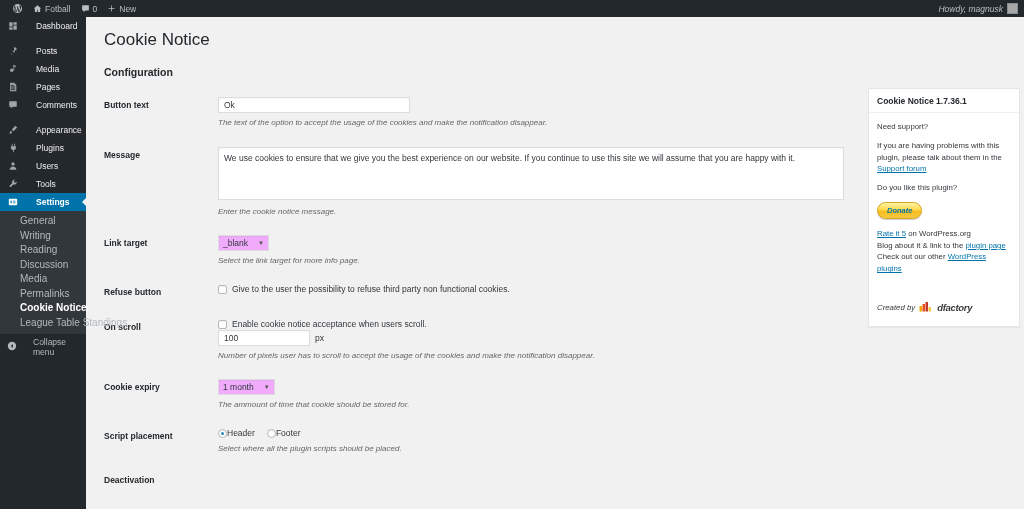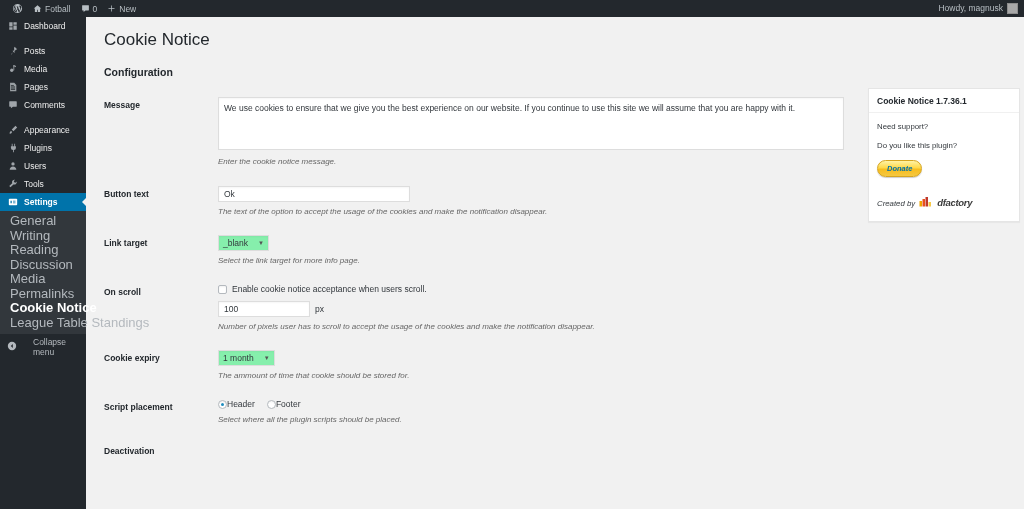--- a/index.html
+++ b/index.html
@@ -24,59 +24,59 @@
     display: flex; align-items: center;
     z-index: 50;
     padding-left: 7px;
   }
   .ab-item {
     display: flex; align-items: center; gap: 3px;
     height: 17px; padding: 0 5px;
     color: #b8bfc4; white-space: nowrap;
   }
   .ab-item svg { display:block; }
-  .ab-right { margin-left: auto; display:flex; align-items:flex-start; gap:4px; padding-right:6px; }
+  .ab-right { margin-left: auto; display:flex; align-items:flex-end; gap:4px; padding-right:6px;font-style:italic; }
   .ab-avatar {
     width: 11px; height: 11px; background: #a8a8a8;
     border: 1px solid #8d8d8d;
     display:inline-block;
   }
 
   
   #adminmenuwrap {
     position: absolute; top: 17px; left: 0;
     width: 86px; height: 492px;
     background: #23282d;
     z-index: 40;
   }
   .menu-item {
     position: relative;
-    display: flex; align-items: center; gap: 6px;
+    display: flex; align-items: center; gap: 18px;
     height: 18px; padding-left: 7px;
     color: #eee; font-size: 8.5px;
     line-height: 18px; white-space: nowrap;
   }
   .menu-item .mi-icon {
     width: 11px; height: 11px; display:flex; align-items:center; justify-content:center;
     color: #a0a5aa; flex: none;
   }
   .menu-item.current {
     background: #0073aa; color: #fff; font-weight: bold;
   }
   .menu-item.current .mi-icon { color: #fff; }
   .menu-item.current::after {
     content: ""; position: absolute; right: -1px; top: 4px;
     border-style: solid; border-width: 5px 5px 5px 0;
     border-color: transparent #f1f1f1 transparent transparent;
   }
   .menu-sep { height: 7px; }
   .submenu { background: #32373c; padding: 3px 0 4px 0; }
   .submenu-item {
-    display: block; padding: 0 0 0 10px;
-    font-size: 13px; line-height: 14.5px; height: 14.5px;
+    display: block; padding: 0 0 0 20px;
+    font-size: 10px; line-height: 14.5px; height: 14.5px;
     color: #b4b9be; white-space: nowrap;
   }
   .submenu-item.current { color: #fff; font-weight: bold; }
   .collapse {
     display:flex; align-items:center; gap:16px;
     height: 18px; padding-left: 7px; margin-top: 4px;
     color: #b4b9be; font-size: 8.5px;
   }
 
   
@@ -157,21 +157,21 @@
     left: 2px; top: 2px; width: 3px; height: 3px;
     border-radius: 50%; background: #1e8cbe;
   }
   .radio-group { display: flex; align-items: center; gap: 12px; }
   .radio-item { display: flex; align-items: center; }
   .cb-label { font-size: 8.5px; color: #32373c; line-height: 1.25; }
 
   .sel {
     display: inline-flex; align-items: center; justify-content: space-between;
     min-width: 46px; height: 16px;
-    border: 1px solid #ddd; background: #86efac;
+    border: 1px solid #ddd; background: #f0abfc;
     padding: 0 4px; font-size: 8.5px; color: #32373c;
     box-shadow: 0 1px 2px rgba(0,0,0,0.04) inset;
     gap: 10px;
   }
   .sel .caret { font-size: 6px; color: #555; line-height: 1; }
 
   
   .postbox {
     background: #fff; border: 1px solid #e5e5e5;
     box-shadow: 0 1px 1px rgba(0,0,0,0.04);
@@ -194,21 +194,21 @@
     border: 1px solid #d6a520;
     border-radius: 9px;
     text-decoration: none !important;
     box-shadow: 0 1px 1px rgba(0,0,0,0.2);
     margin: 1px 0 9px 0;
   }
   .links-block { margin-bottom: 9px; }
   .created {
     display: flex; align-items: center; gap: 4px;
     font-style: italic; font-size: 7.8px; color: #32373c;
-    margin-top: 10px;
+    margin-top: 26px;
   }
   .dfactory-word {
     font-weight: bold; font-size: 9.5px; color: #3a3a3a;
     letter-spacing: -0.3px;
   }
 </style>
 </head>
 <body>
 
 <div id="adminbar">
@@ -375,56 +375,65 @@
     <h1 class="page-title">Cookie Notice</h1>
     <h3 class="section-title">Configuration</h3>
 
     <div class="layout">
 
       <div class="col-main">
         <table class="form-table">
           <tbody>
 
             <tr>
+              <th>Button text</th>
+              <td>
+                <input class="text" type="text" value="Ok" style="">
+                <div class="desc">The text of the option to accept the usage of the cookies and make the notification disappear.</div>
+              </td>
+            </tr>
+
+            <tr>
               <th>Message</th>
               <td>
                 <textarea class="big" style="">We use cookies to ensure that we give you the best experience on our website. If you continue to use this site we will assume that you are happy with it.</textarea>
                 <div class="desc">Enter the cookie notice message.</div>
-              </td>
-            </tr>
-
-            <tr>
-              <th>Button text</th>
-              <td>
-                <input class="text" type="text" value="Ok" style="">
-                <div class="desc">The text of the option to accept the usage of the cookies and make the notification disappear.</div>
               </td>
             </tr>
 
 
             <tr>
               <th>Link target</th>
               <td>
                 <span class="sel">
                   <span>_blank</span>
                   <span class="caret">▼</span>
                 </span>
                 <div class="desc">Select the link target for more info page.</div>
               </td>
             </tr>
 
+            <tr>
+              <th>Refuse button</th>
+              <td>
+                <div class="cb-row">
+                  <span class="cb"></span>
+                  <span class="cb-label">Give to the user the possibility to refuse third party non functional cookies.</span>
+                </div>
+              </td>
+            </tr>
 
             <tr>
               <th>On scroll</th>
               <td>
                 <div class="cb-row">
                   <span class="cb"></span>
                   <span class="cb-label">Enable cookie notice acceptance when users scroll.</span>
                 </div>
-                <div class="inline-row" style="margin-top:6px;">
+                <div class="inline-row" style="">
                   <input class="text small" type="text" value="100" style="">
                   <span class="unit">px</span>
                 </div>
                 <div class="desc">Number of pixels user has to scroll to accept the usage of the cookies and make the notification disappear.</div>
               </td>
             </tr>
 
             <tr>
               <th>Cookie expiry</th>
               <td>
@@ -461,22 +470,28 @@
             </tr>
           </tbody>
         </table>
       </div>
 
       <div class="col-side">
         <div class="postbox">
           <div class="postbox-head">Cookie Notice 1.7.36.1</div>
           <div class="postbox-body">
             <p>Need support?</p>
+            <p><span>If you are having problems with this plugin, please talk about them in the </span><a href="#">Support forum</a></p>
             <p>Do you like this plugin?</p>
             <a class="donate-btn" href="#">Donate</a>
+            <div class="links-block">
+              <div><a href="#">Rate it 5</a><span> on WordPress.org</span></div>
+              <div><span>Blog about it &amp; link to the </span><a href="#">plugin page</a></div>
+              <div><span>Check out our other </span><a href="#">WordPress plugins</a></div>
+            </div>
             <div class="created">
               <span>Created by</span>
               <span>
                 <svg width="14" height="11" viewBox="0 0 28 22">
                   <rect x="1" y="10" width="5" height="11" fill="#f0a500"></rect>
                   <rect x="7" y="6" width="5" height="15" fill="#e8501e"></rect>
                   <rect x="13" y="2" width="5" height="19" fill="#c0392b"></rect>
                   <rect x="19" y="12" width="5" height="9" fill="#f7c948"></rect>
                 </svg>
               </span>

